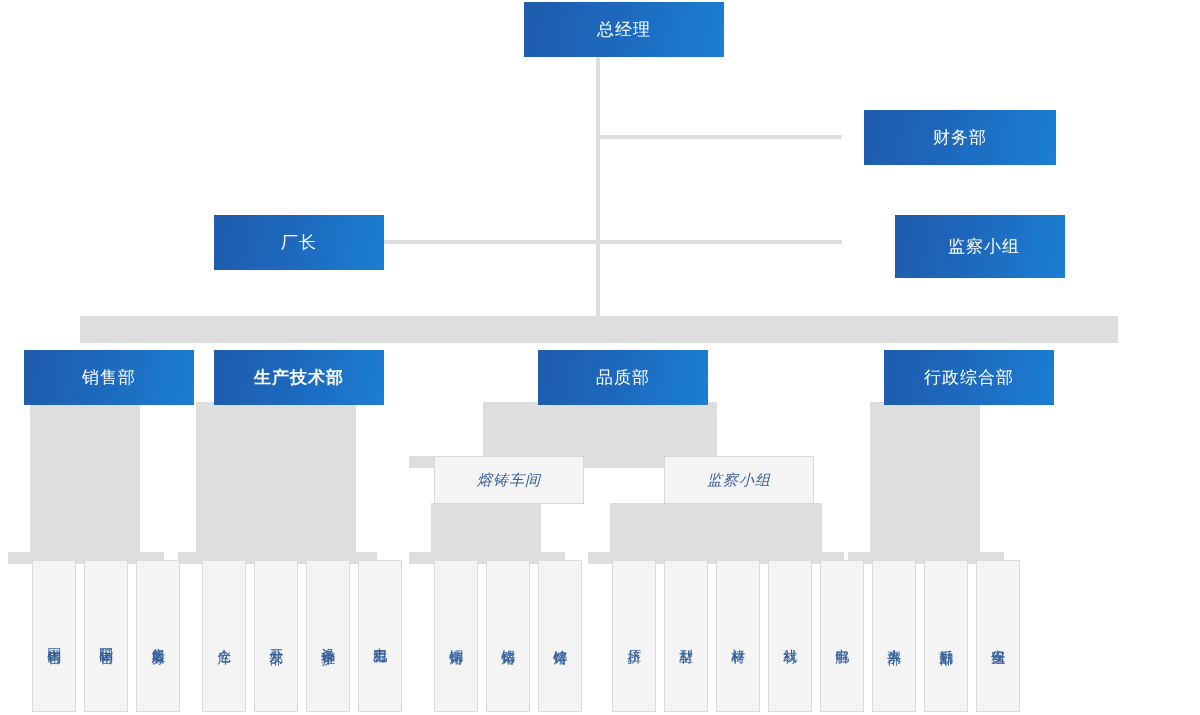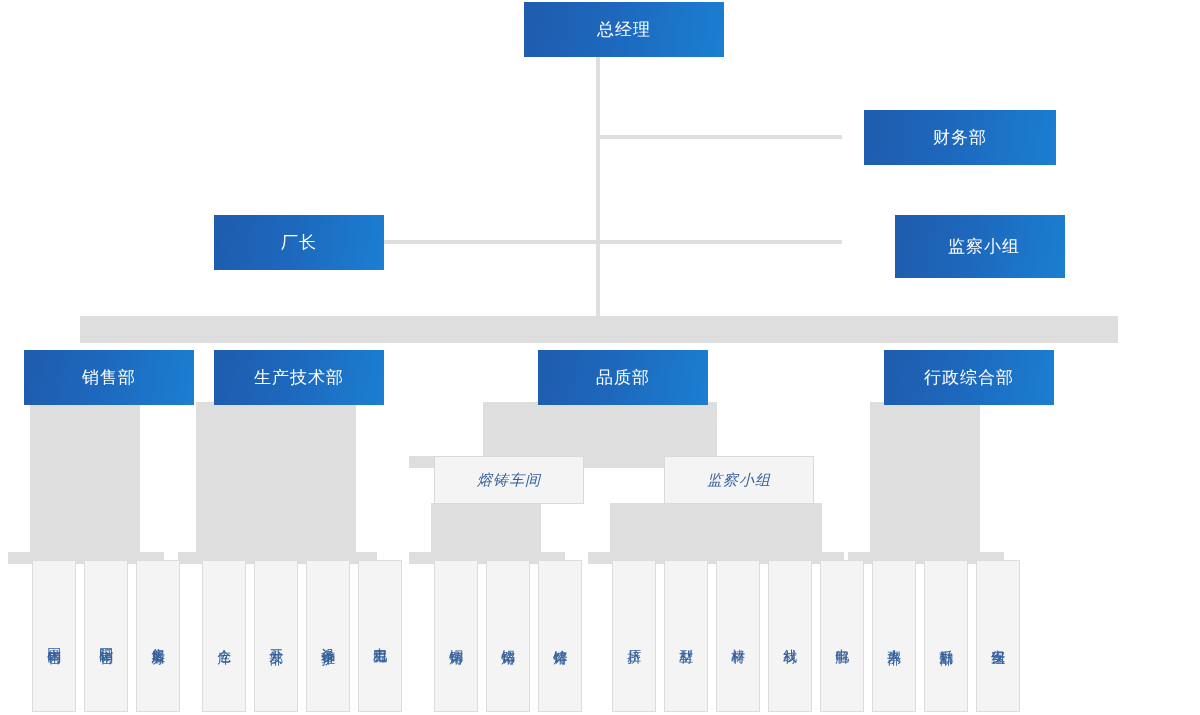--- a/index.html
+++ b/index.html
@@ -98,21 +98,21 @@
   </div>
 
   <div class="node blue" style="left:190px;top:215px;width:170px;height:55px;">
     <span>厂长</span>
   </div>
 
   <div class="node blue" style="left:0px;top:350px;width:170px;height:55px;">
     <span>销售部</span>
   </div>
 
-  <div class="node blue" style="left:190px;top:350px;width:170px;height:55px;">
+  <div class="node blue" style="left:190px;top:350px;width:170px;height:55px;font-weight:bold;">
     <span>生产技术部</span>
   </div>
 
   <div class="node blue" style="left:514px;top:350px;width:170px;height:55px;">
     <span>品质部</span>
   </div>
 
   <div class="node blue" style="left:860px;top:350px;width:170px;height:55px;">
     <span>行政综合部</span>
   </div>

